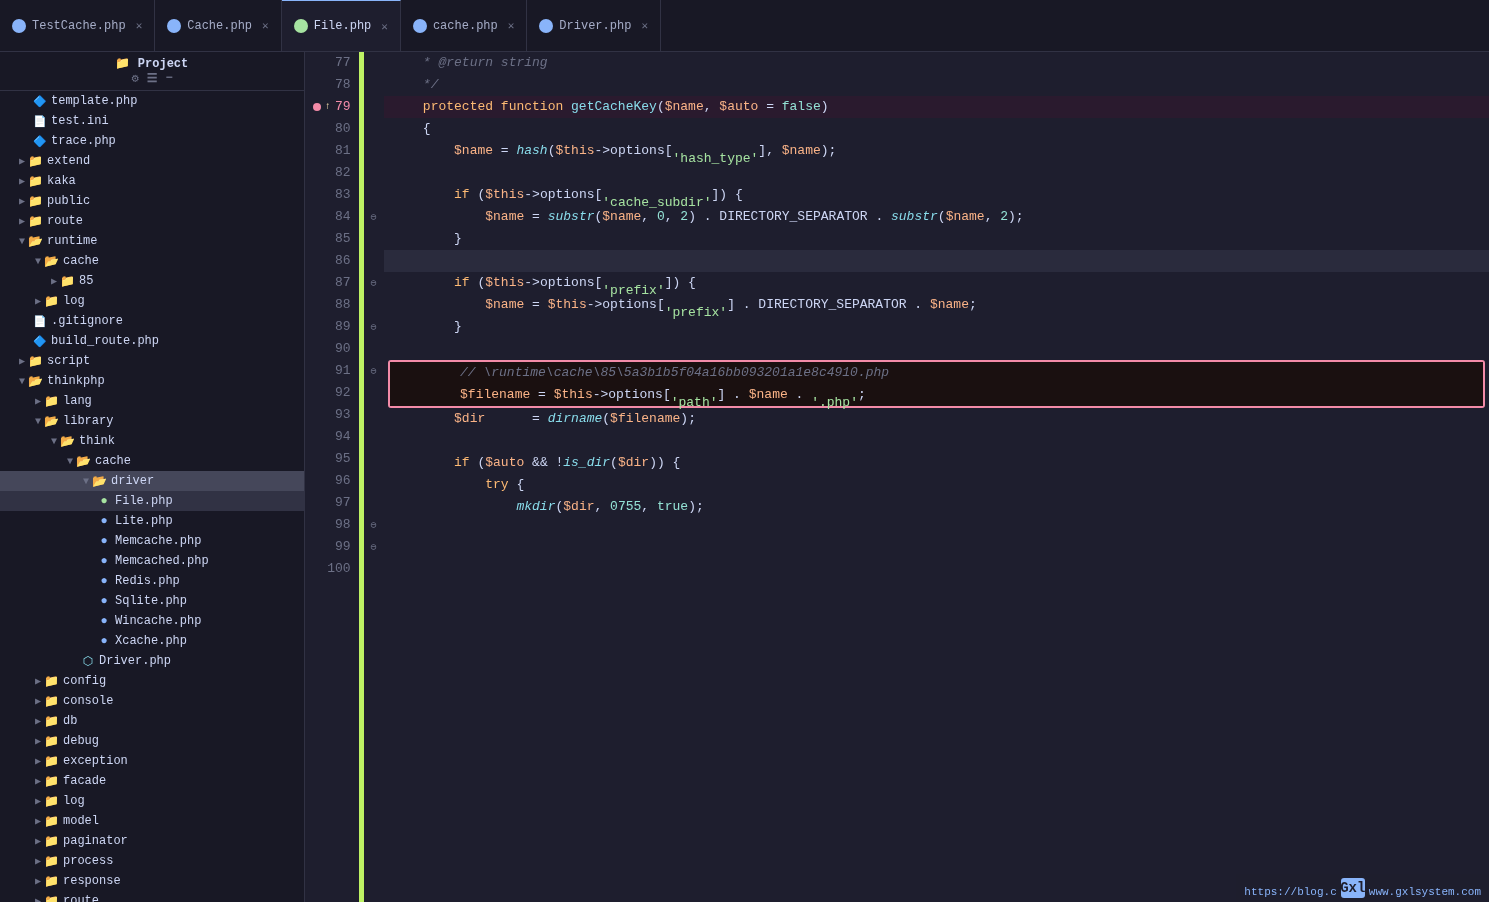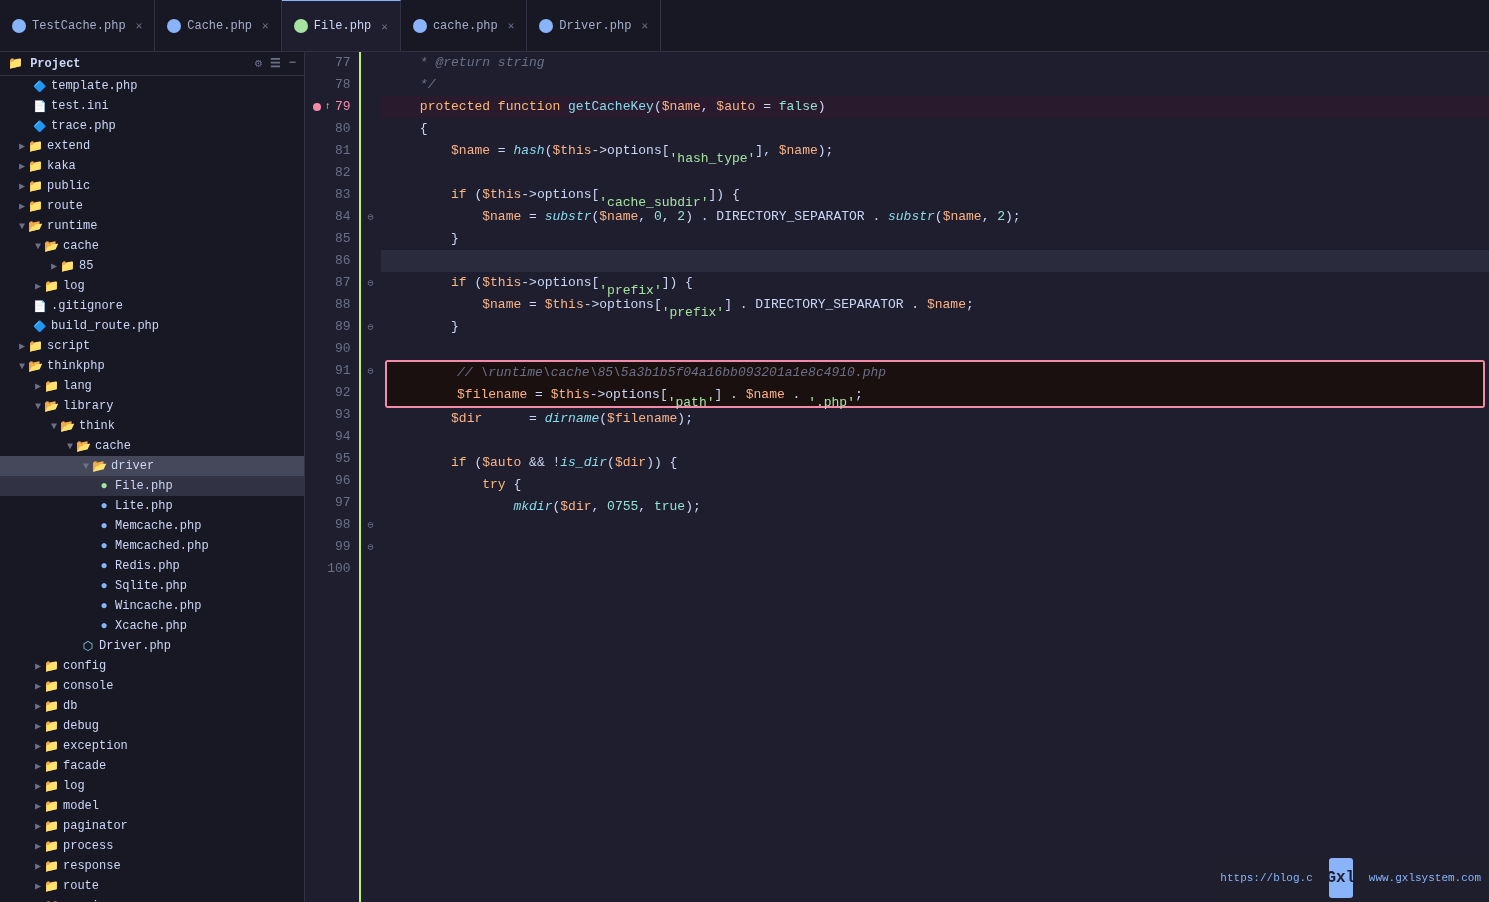--- a/index.html
+++ b/index.html
@@ -47,27 +47,27 @@
       width: 305px;
       background: #181825;
       border-right: 1px solid #313244;
       overflow-y: auto;
       flex-shrink: 0;
       font-size: 12px;
     }
     .sidebar-header {
       display: flex;
       align-items: center;
-      justify-content: space-between;
       padding: 4px 8px;
       background: #181825;
       color: #cdd6f4;
       font-size: 12px;
       font-weight: bold;
       border-bottom: 1px solid #313244;
+      flex-direction: column;
     }
     .sidebar-header-icons { display: flex; gap: 8px; color: #6c7086; }
     .tree-item {
       display: flex;
       align-items: center;
       padding: 2px 0;
       cursor: pointer;
       color: #cdd6f4;
       white-space: nowrap;
     }
@@ -89,21 +89,21 @@
     .line-numbers {
       background: #1e1e2e;
       color: #6c7086;
       padding: 0 8px;
       text-align: right;
       user-select: none;
       font-size: 13px;
       line-height: 22px;
       min-width: 50px;
       flex-shrink: 0;
-      border-right: 2px solid #bef264;
+      border-right: 5px solid #bef264;
     }
     .line-number { height: 22px; display: flex; align-items: center; justify-content: flex-end; gap: 4px; }
     .line-number.breakpoint { color: #f38ba8; }
     .line-number .bp-dot { width: 8px; height: 8px; background: #f38ba8; border-radius: 50%; flex-shrink: 0; }
     .line-number .arrow-indicator { color: #f9e2af; font-size: 10px; }
     .gutter {
       width: 20px;
       background: #1e1e2e;
       flex-shrink: 0;
     }
@@ -135,34 +135,34 @@
     
     .watermark {
       position: fixed;
       bottom: 0;
       right: 0;
       background: rgba(30,30,46,0.9);
       padding: 4px 8px;
       font-size: 11px;
       color: #89b4fa;
       display: flex;
-      align-items: center;
-      gap: 16px;
+      align-items: flex-end;
+      gap: 4px;
     }
     .watermark-logo {
       width: 24px;
-      height: 40px;
+      height: 20px;
       background: #89b4fa;
       display: flex;
       align-items: center;
       justify-content: center;
       border-radius: 3px;
       color: #1e1e2e;
       font-weight: bold;
-      font-size: 16px;
+      font-size: 14px;
     }
 
     
     ::-webkit-scrollbar { width: 6px; height: 6px; }
     ::-webkit-scrollbar-track { background: #181825; }
     ::-webkit-scrollbar-thumb { background: #45475a; border-radius: 3px; }
   </style>
 </head>
 <body>
 

